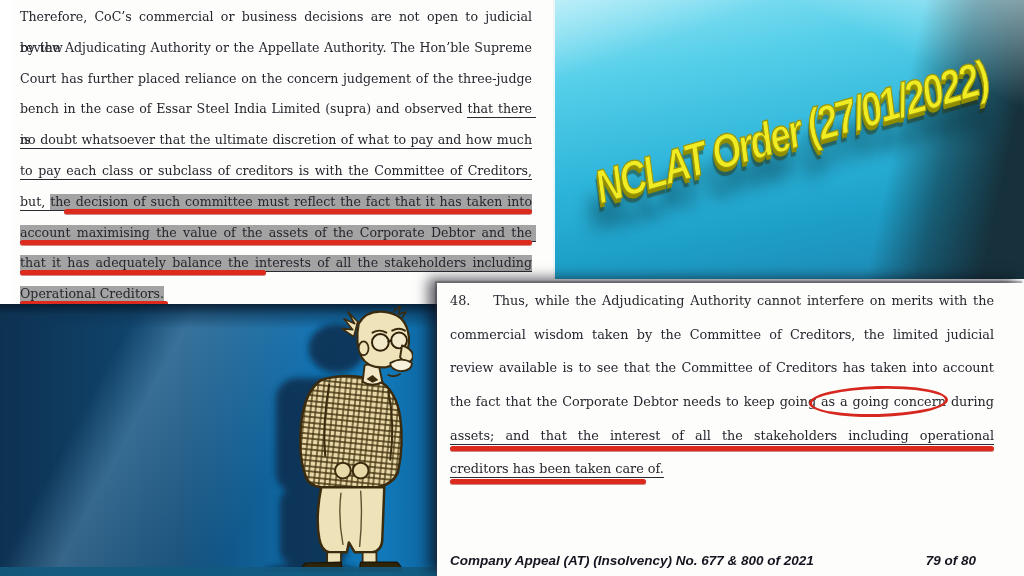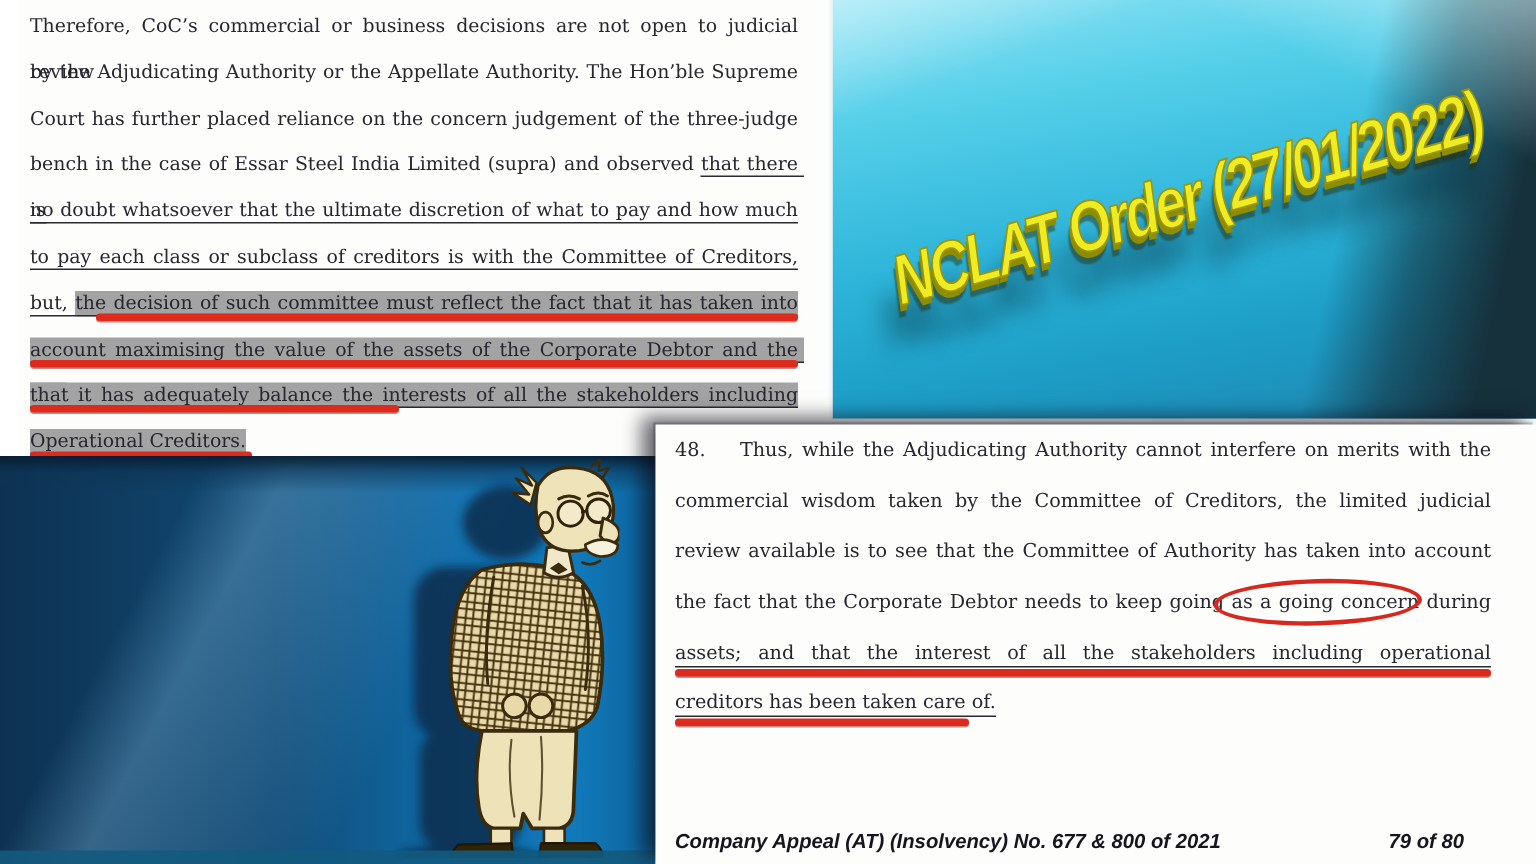--- a/index.html
+++ b/index.html
@@ -136,21 +136,21 @@
         <path d="M42,261 Q32,271 45,274 L80,273 L78,260 Z" fill="#2f2408" stroke="#1e1706" stroke-width="1.5"></path>
         <path d="M98,260 L96,273 L132,274 Q146,271 135,260 Z" fill="#2f2408" stroke="#1e1706" stroke-width="1.5"></path>
       </g>
     </svg>
   </div>
 
   <div class="doc-br">
     <div>
         <div class="line just"><span>48.&nbsp;&nbsp;&nbsp;&nbsp;Thus, while the Adjudicating Authority cannot interfere on merits with the</span></div>
         <div class="line just"><span>commercial wisdom taken by the Committee of Creditors, the limited judicial</span></div>
-        <div class="line just"><span>review available is to see that the Committee of Authority has taken into account</span></div>
+        <div class="line just"><span>review available is to see that the Committee of Creditors has taken into account</span></div>
         <div class="line just"><span>the fact that the Corporate Debtor needs to keep going as a going concern during</span><div class="red-ellipse" style="left: 66%; width: 25.5%;"></div></div>
         <div class="line just"><span class="u">assets; and that the interest of all the stakeholders including operational</span><div class="red-marker" style="left: 0%; width: 100%;"></div></div>
         <div class="line"><span class="u">creditors has been taken care of.</span><div class="red-marker" style="left: 0%; width: 36%;"></div></div>
       </div>
     <div class="footer-row">
       <span>Company Appeal (AT) (Insolvency) No. 677 &amp; 800 of 2021</span>
       <span>79 of 80</span>
     </div>
   </div>
 

